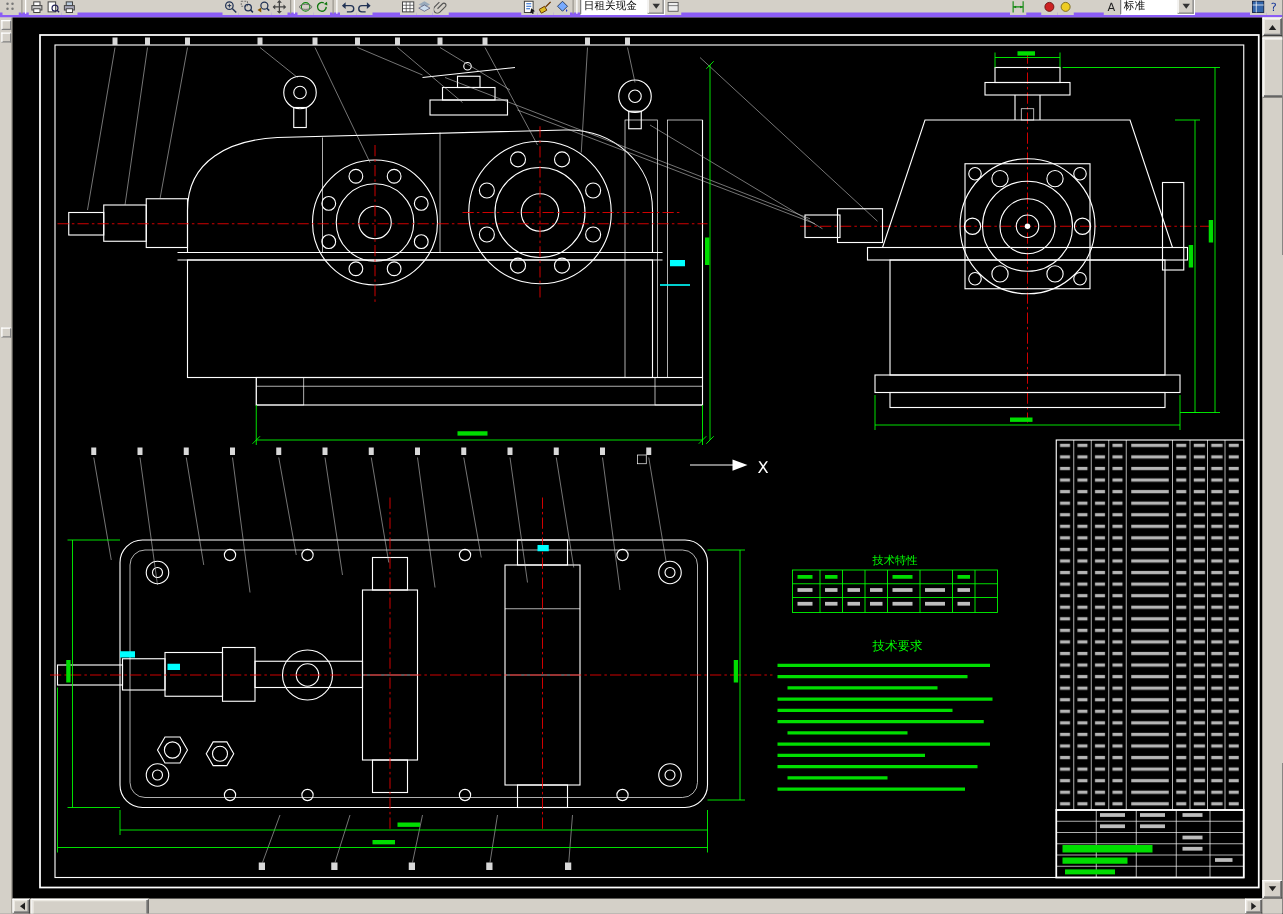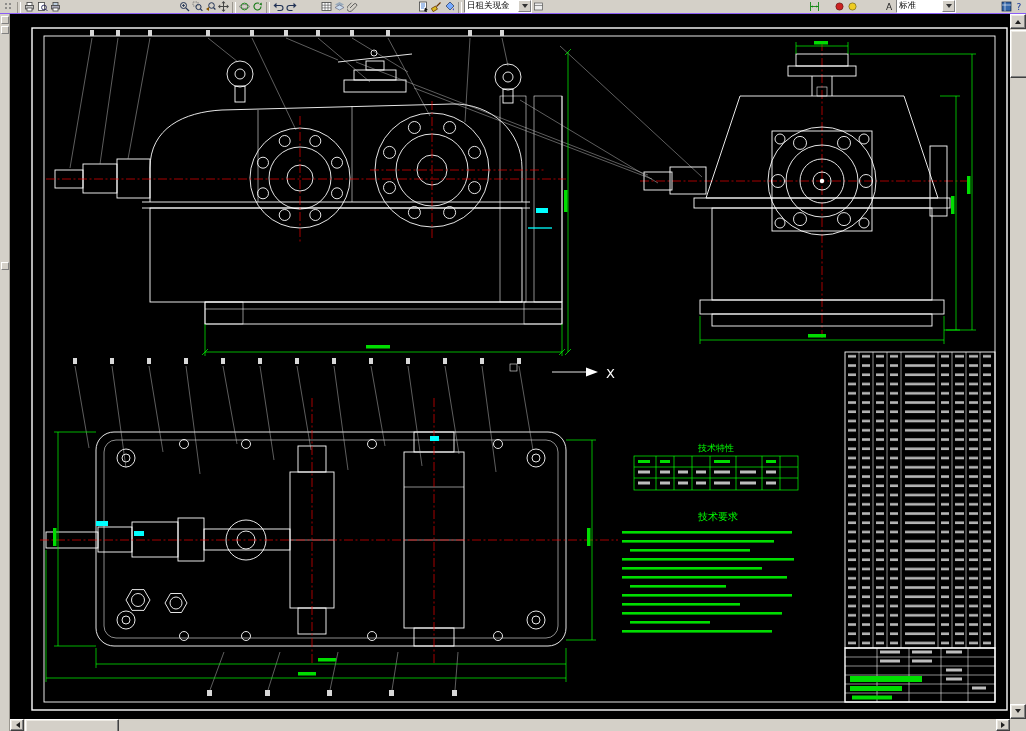--- a/index.html
+++ b/index.html
@@ -1,20 +1,20 @@
 <!DOCTYPE html>
 <html><head>
 <meta charset="utf-8">
 <style>
   html,body{margin:0;padding:0;background:#808080;}
   .app{position:relative;width:1026px;height:731px;overflow:hidden;background:#d4d0c8;
        font-family:"Liberation Sans",sans-serif;font-size:9px;color:#000;}
   
   .toolbar{position:absolute;left:0;top:0;width:1026px;height:14px;background:#d4d0c8;
-           border-bottom:1px solid #8b5cf6;display:flex;align-items:flex-end;padding-left:2px;box-sizing:border-box;}
+           border-bottom:4px solid #8b5cf6;display:flex;align-items:center;padding-left:2px;box-sizing:border-box;}
   .tb{width:13px;height:13px;flex:0 0 auto;display:flex;align-items:center;justify-content:center;
       background:#d4d0c8;border:1px solid transparent;padding:0;margin:0;}
   .tb svg{display:block;}
   .sep{width:2px;height:11px;border-left:1px solid #9a968e;border-right:1px solid #fff;margin:0 2px;flex:0 0 auto;}
   .combo{height:12px;background:#fff;border:1px solid;border-color:#808080 #fff #fff #808080;
          display:flex;align-items:center;flex:0 0 auto;font-size:8.5px;}
   .combo .cv{padding:0 2px;white-space:nowrap;overflow:hidden;}
   .combo .ca{width:11px;height:10px;background:#d4d0c8;border:1px solid;border-color:#fff #808080 #808080 #fff;
              display:flex;align-items:center;justify-content:center;}
   .combo .ca i{width:0;height:0;border:3px solid transparent;border-top:4px solid #333;margin-top:3px;}

